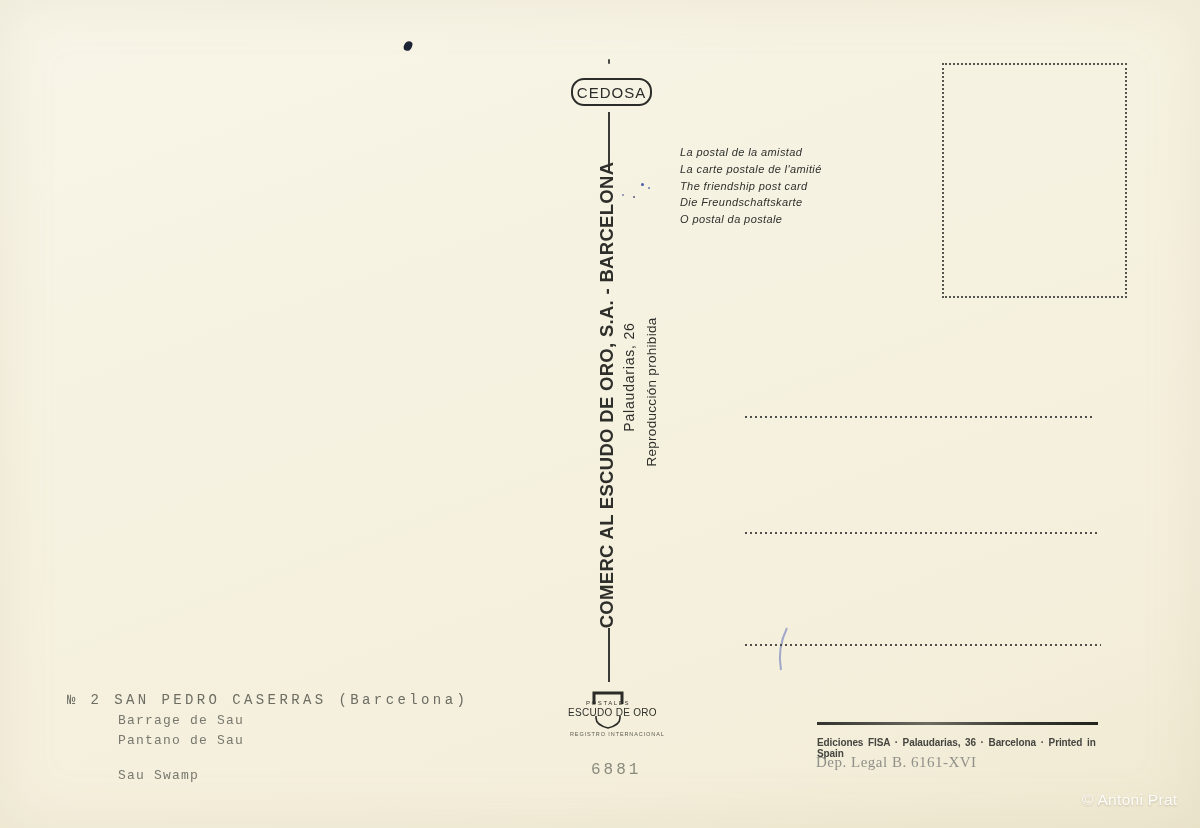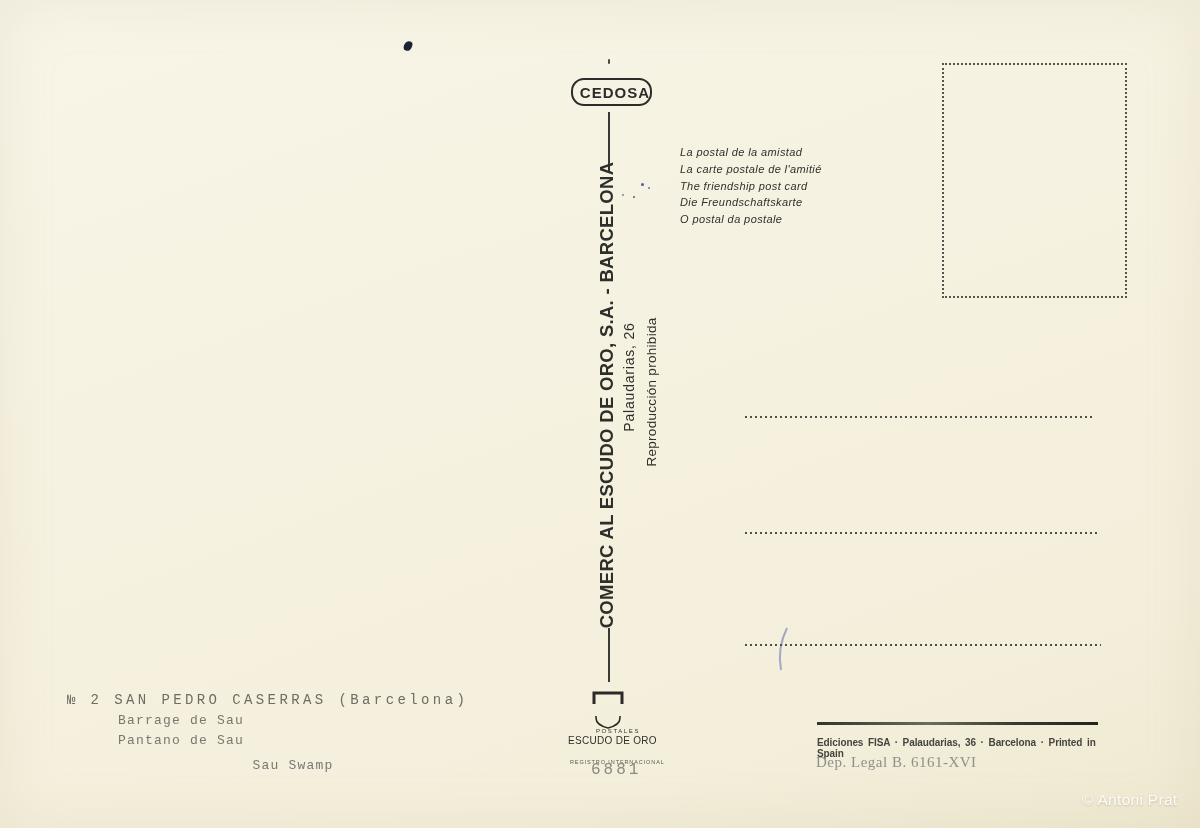--- a/index.html
+++ b/index.html
@@ -6,22 +6,22 @@
   body{width:1200px;height:828px;overflow:hidden;font-family:"Liberation Sans",sans-serif;}
   .card{
     position:relative;width:1200px;height:828px;
     background:linear-gradient(160deg,#f8f5e8 0%,#f6f2e1 40%,#f4efdb 80%,#efe9d2 100%);
     box-shadow:inset 0 0 60px rgba(180,160,120,.14);
   }
   
   .cedosa{
     position:absolute;left:571px;top:78px;width:77px;height:24px;
     border:2px solid #2c2c2a;border-radius:13px;
-    display:flex;align-items:center;justify-content:flex-end;
-    font-weight:bold;font-size:15px;letter-spacing:1px;color:#2c2c2a;
+    display:flex;align-items:center;justify-content:center;
+    font-weight:normal;font-size:15px;letter-spacing:1px;color:#2c2c2a;
   }
   .vline{position:absolute;left:608px;width:2px;background:#3a3a36;}
   .vline-top{top:112px;height:57px;}
   .vline-bottom{top:628px;height:54px;}
   
   .vtext{
     position:absolute;white-space:nowrap;
     transform:translate(-50%,-50%) rotate(-90deg);
     color:#2e2e2a;
   }
@@ -61,25 +61,25 @@
     font-family:Liberation Serif, serif;
     font-size:15px;letter-spacing:.5px;color:#90908a;
   }
   
   .caption{position:absolute;left:67px;top:692px;
     font-family:"Liberation Mono","DejaVu Sans Mono",monospace;color:#6d6d63;}
   .caption-title{font-size:14px;letter-spacing:3.4px;}
   .caption-sub{margin-left:51px;font-size:13px;letter-spacing:1.2px;color:#78786e;}
   .caption-sub.s1{margin-top:5px;}
   .caption-sub.s2{margin-top:5px;}
-  .caption-sub.s3{margin-top:10px;text-align:center;}
+  .caption-sub.s3{margin-top:20px;}
   
   .shield-logo{position:absolute;left:576px;top:690px;width:64px;height:50px;}
   .shield-logo svg{position:absolute;left:0;top:0;}
-  .shield-text{position:absolute;width:64px;text-align:right;color:#34342f;margin-top:28px;}
+  .shield-text{position:absolute;width:64px;text-align:center;color:#34342f;}
   .postales{top:10px;font-size:6px;letter-spacing:1.6px;}
   .escudo{top:17px;font-size:10px;letter-spacing:.3px;white-space:nowrap;left:-8px;width:80px;color:#2e2e2a;}
   .registro{top:41px;font-size:5.5px;letter-spacing:.9px;color:#5a5a52;white-space:nowrap;left:-6px;width:76px;}
   .card-number{
     position:absolute;left:591px;top:749px;
     font-family:"Liberation Mono","DejaVu Sans Mono",monospace;
     font-size:16px;letter-spacing:3px;color:#8a8a7e;margin-top:12px;
   }
   
   .watermark{

